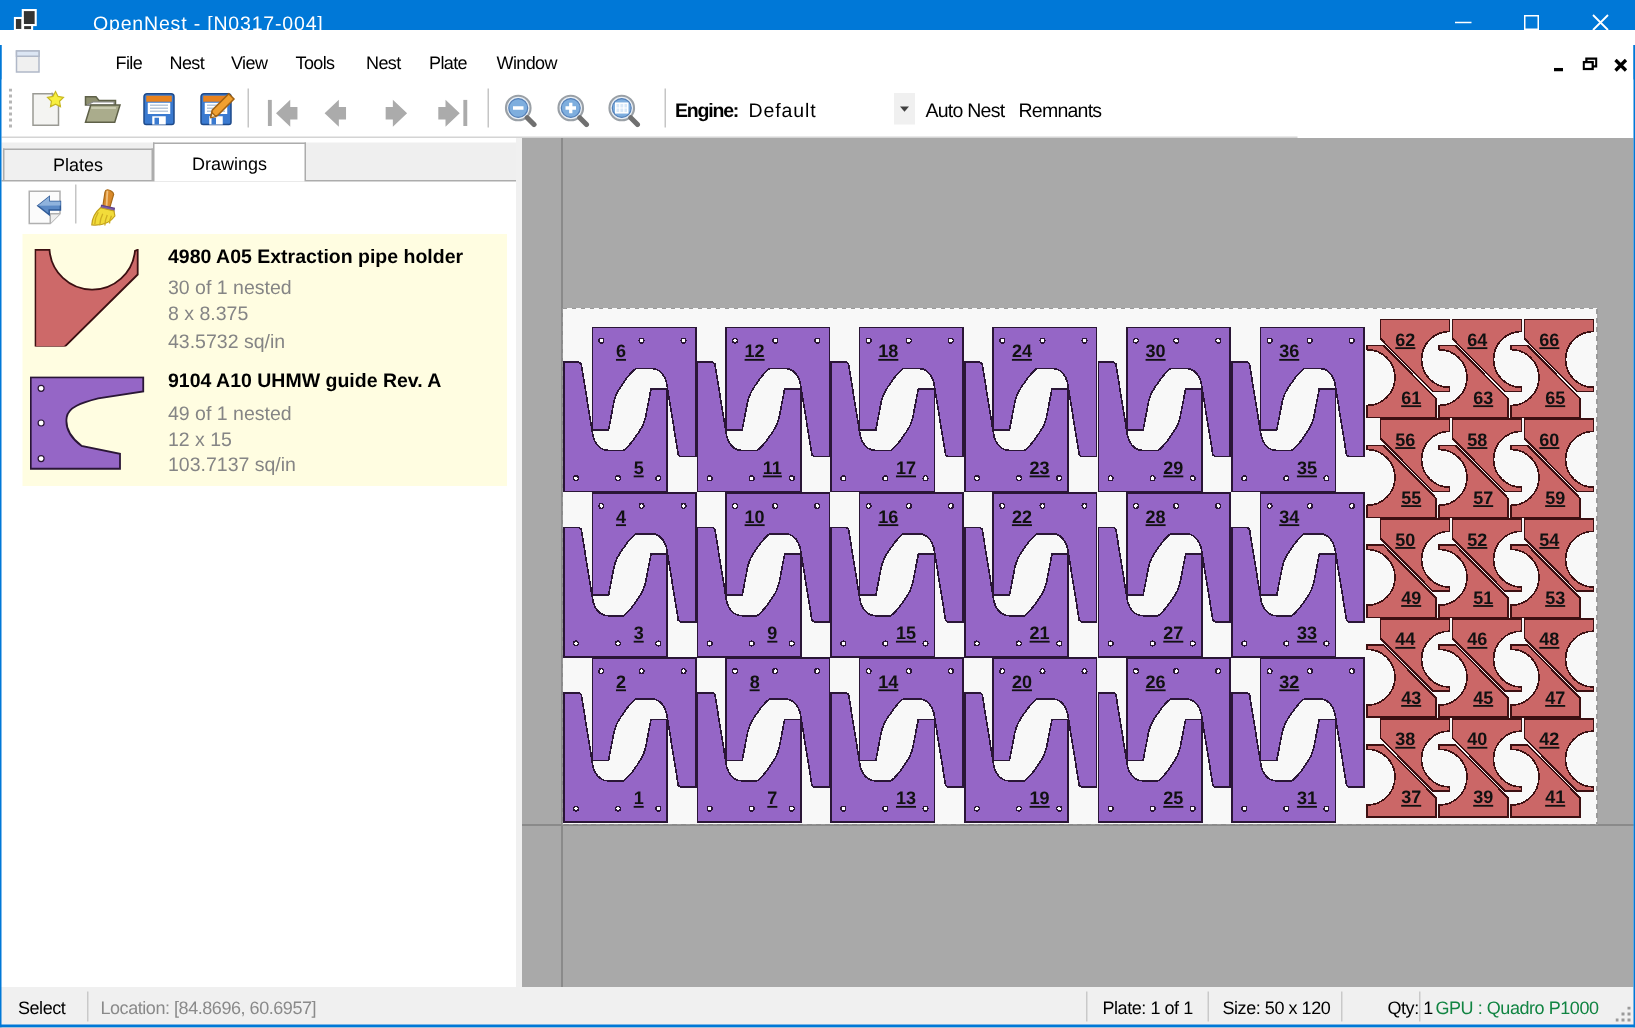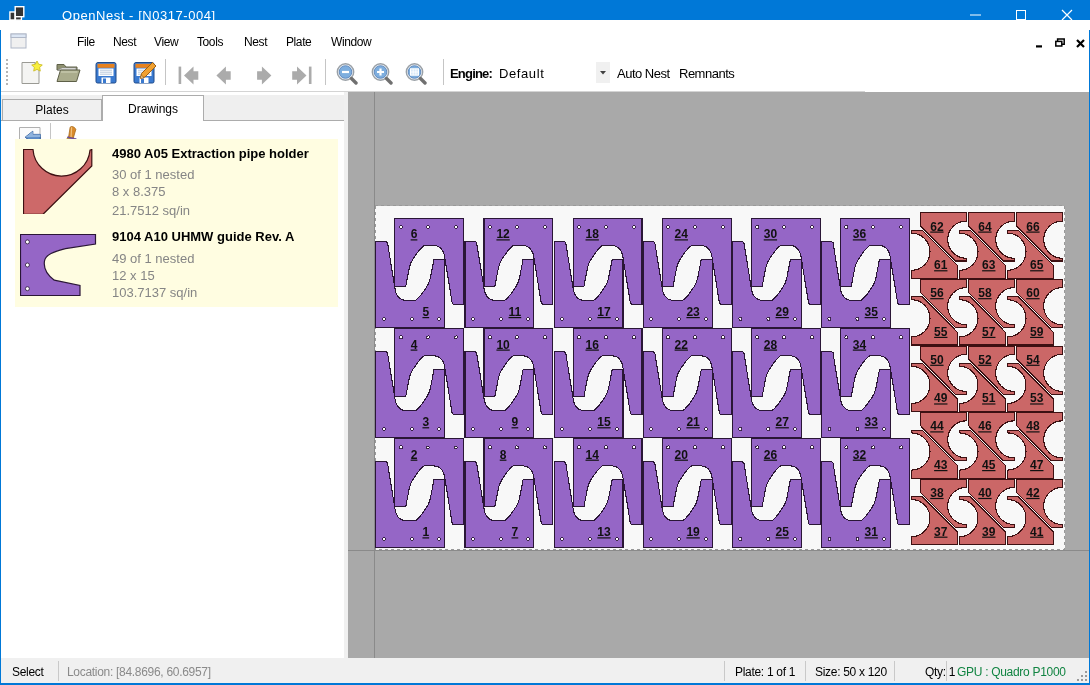--- a/index.html
+++ b/index.html
@@ -18,21 +18,21 @@
 #engine-label { font-weight:bold; font-size:13px; top:13px; letter-spacing:-0.8px; }
 .ttxt { font-size:13px; top:13px; color:#000; letter-spacing:-0.5px; }
 
 #panel { left:1px; top:92px; width:280px; height:566px; background:#fff; }
 .tab { top:4px; height:24px; font-size:12px; color:#000; text-align:center; }
 #tab-plates { left:1px; width:100px; background:#f0f0f0; border:1px solid #acacac; border-bottom:none; top:7px; height:21px; padding-top:3px;}
 #tab-drawings { left:101px; width:102px; background:#fff; border:1px solid #acacac; border-bottom:none; top:3px; height:25px; padding-top:6px; z-index:3;}
 #tabline { left:0px; top:28px; width:344px; height:1px; background:#acacac; }
 #tabline2 { left:102px; top:28px; width:100px; height:1px; background:#fff; z-index:4;}
 #panelborder { left:344px; top:92px; width:4px; height:566px; background:#f0f0f0; }
-#list { left:14px; top:47px; width:323px; height:168px; background:#fffde1; }
+#list { left:14px; top:64px; width:323px; height:168px; background:#fffde1; }
 .ltitle { font-weight:bold; font-size:13px; color:#000; }
 .lgray { font-size:13px; color:#858585; }
 
 #canvas { left:348px; top:92px; width:741px; height:566px; background:#a9a9a9; }
 
 #status { left:0; top:658px; width:1090px; height:27px; background:#f0f0f0; border-left:1px solid #0078d7; border-right:1px solid #0078d7; border-bottom:2px solid #0078d7; font-size:12px; }
 .ssep { top:3px; width:1px; height:20px; background:#c9c9c9; }
 .stxt { top:7px; color:#000; letter-spacing:-0.3px; }
 #winborder-l { left:0; top:30px; width:1px; height:628px; background:#0078d7; }
 #winborder-r { left:1089px; top:30px; width:1px; height:628px; background:#0078d7; }
@@ -193,21 +193,21 @@
    <path d="M11 13.5 L20 15.6 L20.6 19 C17.5 23.5 13 25.6 5.2 24.9 C5.4 20.4 7.5 16.5 11 13.5 Z" fill="#f2dc3a" stroke="#c0a020" stroke-width="0.8"></path>
    <path d="M9.5 16.5 C8 19 7.3 21.5 7.2 24.3 M12.5 17.5 C11.2 20 10.6 22.2 10.5 25.2 M15.5 18.3 C14.5 20.5 14 22.5 13.9 25.3 M18.3 18.8 C17.5 20.6 17.1 22 17 24" stroke="#cfae22" stroke-width="0.9" fill="none"></path>
  </svg>
  <div class="abs" id="list">
   <svg class="abs" style="left:8px;top:10px" width="70" height="65" viewBox="0 0 70 65">
     <path d="M0.5 0.5 L10 0.5 A28.6 28.6 0 0 0 67 1.2 L68.8 0.5 L68.8 17 L20 65.3 L0.5 65.3 Z" fill="#cd6969" stroke="#3c1012" stroke-width="1.2"></path>
   </svg>
   <div class="abs ltitle" style="left:97px;top:6.5px">4980 A05 Extraction pipe holder</div>
   <div class="abs lgray" style="left:97px;top:27.5px">30 of 1 nested</div>
   <div class="abs lgray" style="left:97px;top:44.5px">8 x 8.375</div>
-  <div class="abs lgray" style="left:97px;top:63.5px">21.7512 sq/in</div>
+  <div class="abs lgray" style="left:97px;top:63.5px">43.5732 sq/in</div>
   <svg class="abs" style="left:5px;top:95px" width="77" height="63" viewBox="0 0 77 63">
     <path d="M0.5 0.5 L75.5 0.5 L75.5 10 L45.5 14.6 C34 17.5 25.5 20.5 24.5 27 C23.5 33 26 40 34.3 46.2 L60 51.5 L60 61.5 L0.5 61.5 Z" fill="#9566c6" stroke="#2a1636" stroke-width="1.2"></path>
     <circle cx="7.4" cy="7.9" r="2" fill="#fff" stroke="#2a1636" stroke-width="0.8"></circle>
     <circle cx="7.4" cy="31" r="2" fill="#fff" stroke="#2a1636" stroke-width="0.8"></circle>
     <circle cx="7.4" cy="54.7" r="2" fill="#fff" stroke="#2a1636" stroke-width="0.8"></circle>
   </svg>
   <div class="abs ltitle" style="left:97px;top:90px">9104 A10 UHMW guide Rev. A</div>
   <div class="abs lgray" style="left:97px;top:112px">49 of 1 nested</div>
   <div class="abs lgray" style="left:97px;top:129px">12 x 15</div>
   <div class="abs lgray" style="left:97px;top:146px">103.7137 sq/in</div>

